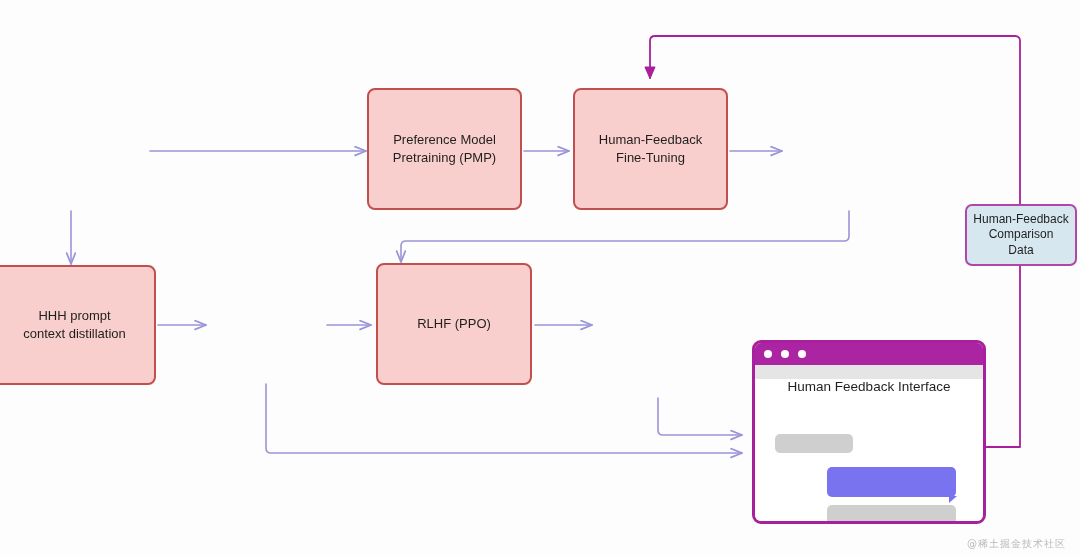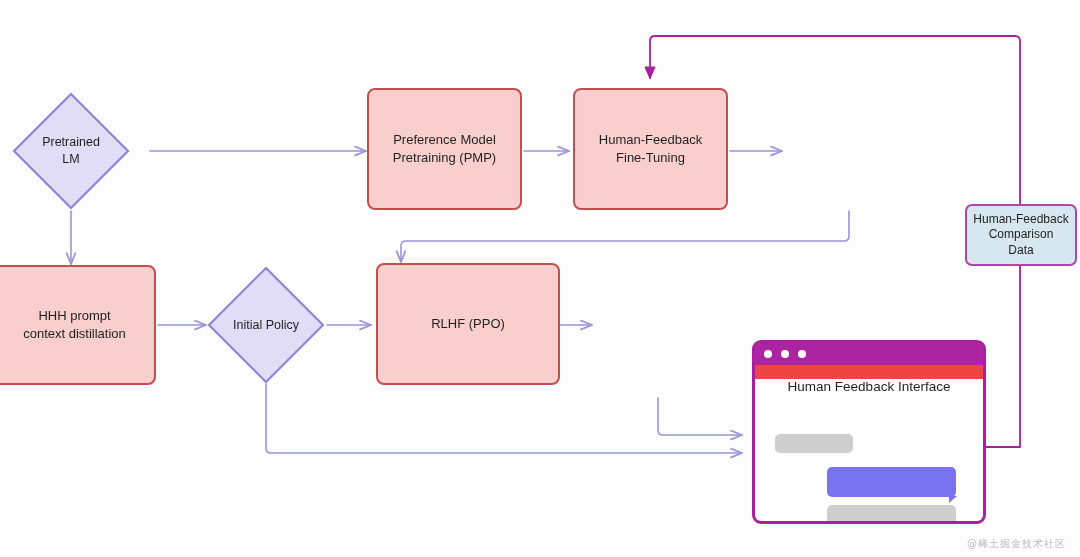--- a/index.html
+++ b/index.html
@@ -33,21 +33,21 @@
   
   .diamond{display:flex;align-items:center;justify-content:center;}
   .diamond svg{position:absolute;left:0;top:0;}
   .diamond .lbl{
     position:relative;z-index:2;text-align:center;color:#1f1f1f;
     font-size:12.5px;line-height:1.35;white-space:pre-line;
   }
 
   
   .browser{
-    position:absolute;background:#ef4444;border:3px solid #a8209c;
+    position:absolute;background:#e5e5e5;border:3px solid #a8209c;
     border-radius:9px;overflow:hidden;
   }
   .browser-bar{
     height:22px;background:#ab25a3;display:flex;align-items:center;
     padding-left:9px;gap:9px;
   }
   .dot{width:8px;height:8px;border-radius:50%;background:#ffffff;}
   .browser-body{position:relative;height:calc(100% - 22px);background:#fff;}
   .ui-title{
     text-align:center;margin-top:14px;font-size:13.5px;color:#1f1f1f;
@@ -102,27 +102,20 @@
     </g>
 
     <g fill="none" stroke="#a8209c" stroke-width="1.8" stroke-linecap="round" stroke-linejoin="round">
 
       <path d="M980,447 L1020,447 L1020,216"></path>
 
       <path d="M1020,205 L1020,41 Q1020,36 1015,36 L655,36 Q650,36 650,41 L650,78" marker-end="url(#ah-m)"></path>
     </g>
   </svg>
 
-  <div class="node diamond" style="left:11px;top:91px;width:120px;height:120px;">
-    <svg width="120" height="120" viewBox="0 0 120 120">
-      <polygon points="60,3 117,60 60,117 3,60" fill="#e1ddf7" stroke="#8d85d8" stroke-width="2.2"></polygon>
-    </svg>
-    <div class="lbl">Pretrained
-LM</div>
-  </div>
 
   <div class="node proc" style="left:367px;top:88px;width:155px;height:122px;">
     <div class="lbl">Preference Model
 Pretraining (PMP)</div>
   </div>
 
   <div class="node proc" style="left:573px;top:88px;width:155px;height:122px;">
     <div class="lbl">Human-Feedback
 Fine-Tuning</div>
   </div>
@@ -132,28 +125,22 @@
     <div class="lbl">Human-Feedback
 Comparison
 Data</div>
   </div>
 
   <div class="node proc" style="left:-7px;top:265px;width:163px;height:120px;">
     <div class="lbl">HHH prompt
 context distillation</div>
   </div>
 
-  <div class="node diamond" style="left:206px;top:265px;width:120px;height:120px;">
-    <svg width="120" height="120" viewBox="0 0 120 120">
-      <polygon points="60,3 117,60 60,117 3,60" fill="#e1ddf7" stroke="#8d85d8" stroke-width="2.2"></polygon>
-    </svg>
-    <div class="lbl">Initial Policy</div>
-  </div>
 
-  <div class="node proc" style="left:376px;top:263px;width:184px;height:122px;">
+  <div class="node proc" style="left:376px;top:263px;width:156px;height:122px;">
     <div class="lbl">RLHF (PPO)</div>
   </div>
 
 
   <div class="browser" style="left:752px;top:340px;width:228px;height:178px;">
     <div class="browser-bar">
       <span class="dot"></span>
       <span class="dot"></span>
       <span class="dot"></span>
     </div>

